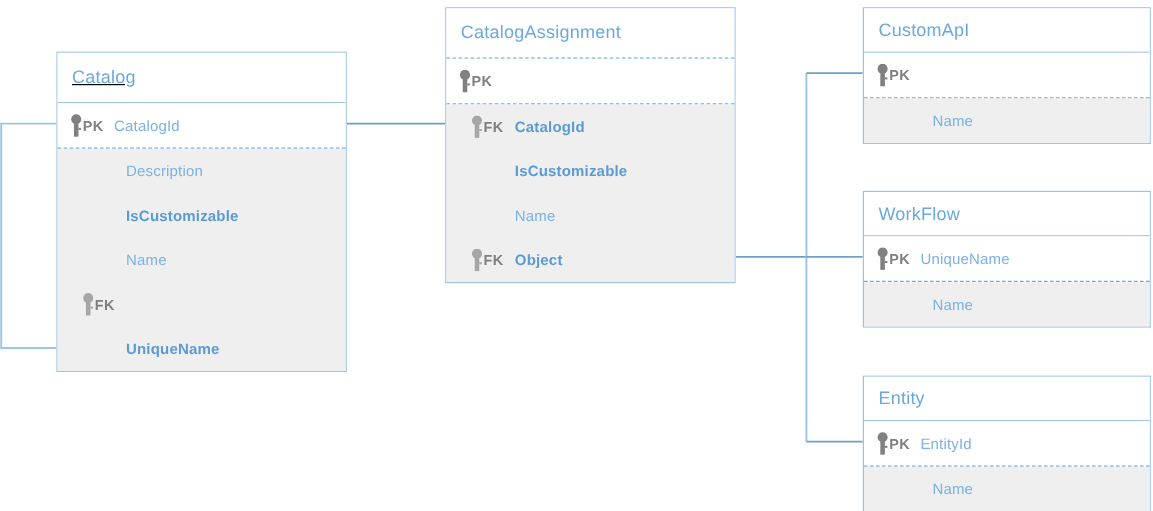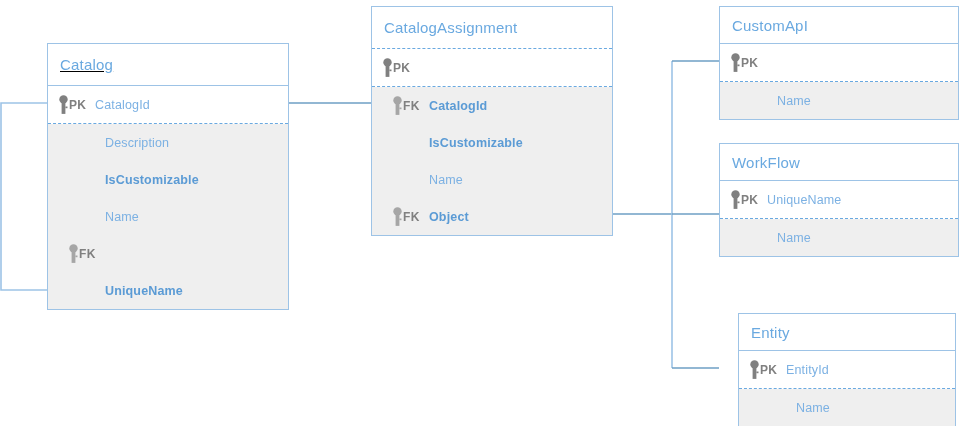--- a/index.html
+++ b/index.html
@@ -152,21 +152,21 @@
         <span class="keytag">PK</span>
       </div>
     </div>
     <div class="attr-band">
       <div class="row nokey">
         <span class="fname">Name</span>
       </div>
     </div>
   </div>
 
-  <div class="entity" style="left:719px;top:143px;width:240px;">
+  <div class="entity" style="left:719px;top:159px;width:240px;">
     <div class="title-band" style="height:37px;">
       <div class="ent-title">WorkFlow</div>
     </div>
     <div class="pk-band">
       <div class="row">
         <svg class="keyicon" viewBox="0 0 11 20">
           <circle cx="5.5" cy="4.4" r="4.2" fill="#808080"></circle>
           <rect x="3.6" y="6.5" width="3.8" height="12.4" fill="#808080"></rect>
           <rect x="7.4" y="11.5" width="2.1" height="1.7" fill="#808080"></rect>
         </svg>
@@ -174,21 +174,21 @@
         <span class="fname">UniqueName</span>
       </div>
     </div>
     <div class="attr-band">
       <div class="row nokey">
         <span class="fname">Name</span>
       </div>
     </div>
   </div>
 
-  <div class="entity" style="left:719px;top:313px;width:218px;margin-left:19px;">
+  <div class="entity" style="left:719px;top:313px;width:240px;">
     <div class="title-band" style="height:37px;">
       <div class="ent-title">Entity</div>
     </div>
     <div class="pk-band">
       <div class="row">
         <svg class="keyicon" viewBox="0 0 11 20">
           <circle cx="5.5" cy="4.4" r="4.2" fill="#808080"></circle>
           <rect x="3.6" y="6.5" width="3.8" height="12.4" fill="#808080"></rect>
           <rect x="7.4" y="11.5" width="2.1" height="1.7" fill="#808080"></rect>
         </svg>

